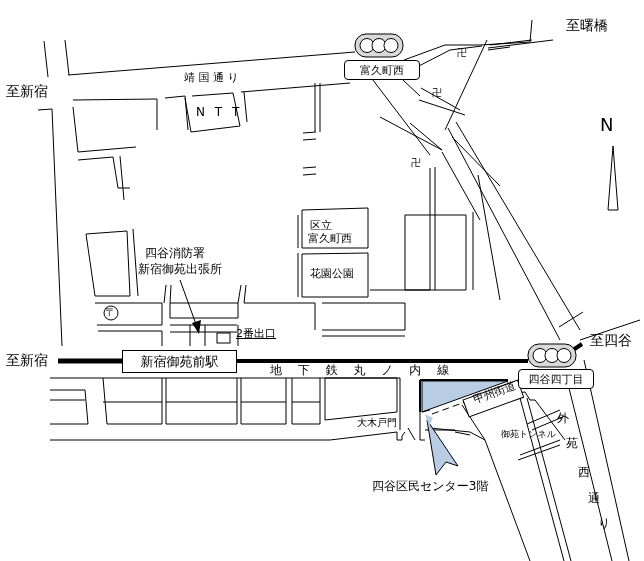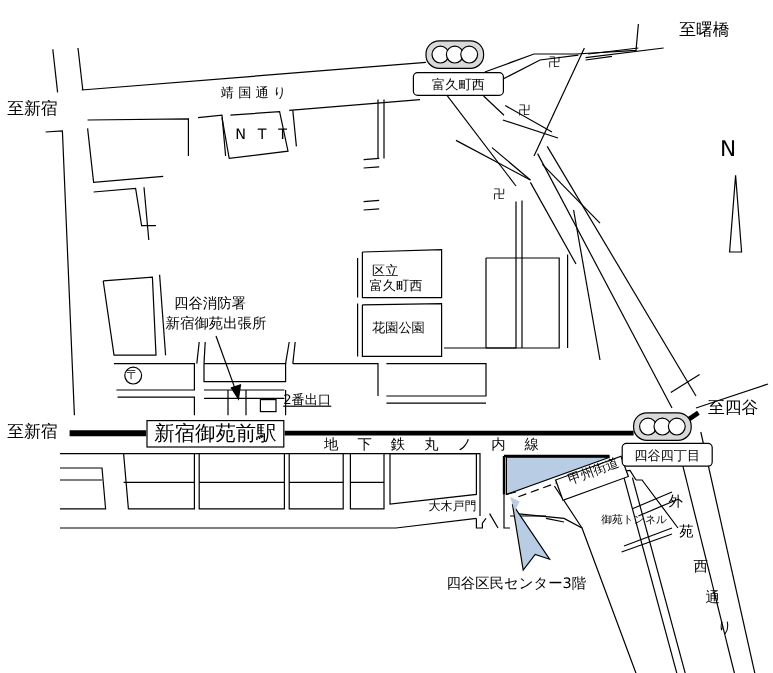--- a/index.html
+++ b/index.html
@@ -192,21 +192,21 @@
 <span class="lbl s11" style="left:310px;top:220px;">区立</span>
 <span class="lbl s11" style="left:308px;top:233px;">富久町西</span>
 <span class="lbl s11" style="left:310px;top:268px;">花園公園</span>
 
 <span class="lbl s12" style="left:145px;top:247px;">四谷消防署</span>
 <span class="lbl s12" style="left:138px;top:263px;">新宿御苑出張所</span>
 
 <span class="lbl s11" style="left:105px;top:307px;font-size:11px;">〒</span>
 <span class="lbl s11" style="left:236px;top:328px;text-decoration:underline;">2番出口</span>
 
-<div class="box" style="left:122px;top:350px;width:115px;height:23px;font-size:17px;">
+<div class="box" style="left:122px;top:350px;width:115px;height:23px;font-size:13px;">
       <span>新宿御苑前駅</span>
     </div>
 
 <span class="lbl s12" style="left:270px;top:364px;letter-spacing:6px;">地 下 鉄 丸 ノ 内 線</span>
 
 <div class="box rounded" style="left:518px;top:369px;width:76px;height:20px;font-size:11px;text-align:right;">
       <span>四谷四丁目</span>
     </div>
 
 <span class="lbl s11" style="left:472px;top:395px;transform:rotate(-20deg);transform-origin:left top;">甲州街道</span>

